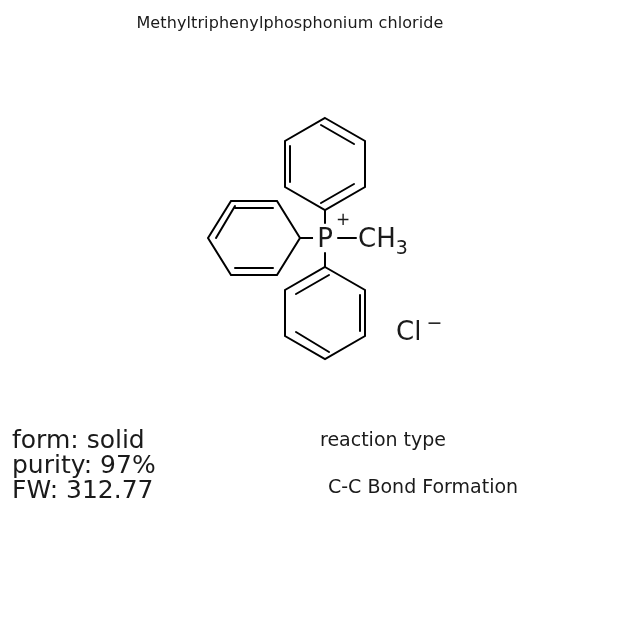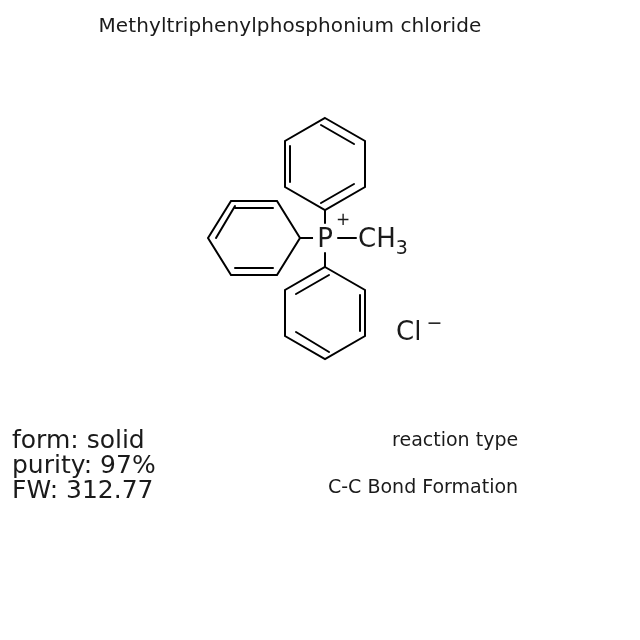--- a/index.html
+++ b/index.html
@@ -25,21 +25,21 @@
     background: #ffffff;
   }
 
   
   #compound-title {
     position: absolute;
     left: 0;
     top: 13px;
     width: 580px;
     text-align: center;
-    font-size: 20px;
+    font-size: 16px;
     font-weight: 400;
     letter-spacing: 0.1px;
     color: #1a1a1a;
     white-space: nowrap;
   }
 
   
   #structure-diagram {
     position: absolute;
     left: 180px;
@@ -69,21 +69,20 @@
     position: absolute;
     left: 320px;
     top: 427px;
     font-size: 19px;
     line-height: 25px;
     color: #1a1a1a;
     white-space: nowrap;
   }
   #reaction-block .reaction-heading {
     display: block;
-    text-align: right;
   }
   #reaction-block .reaction-value {
     display: block;
     padding-left: 8px;
     margin-top: 22px;
   }
 </style>
 </head>
 <body>
 

